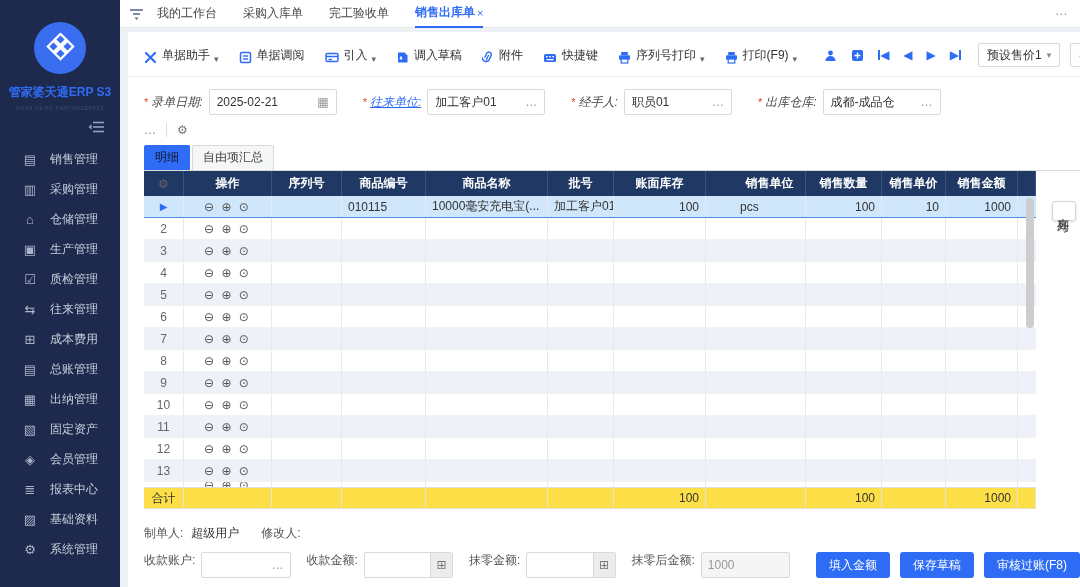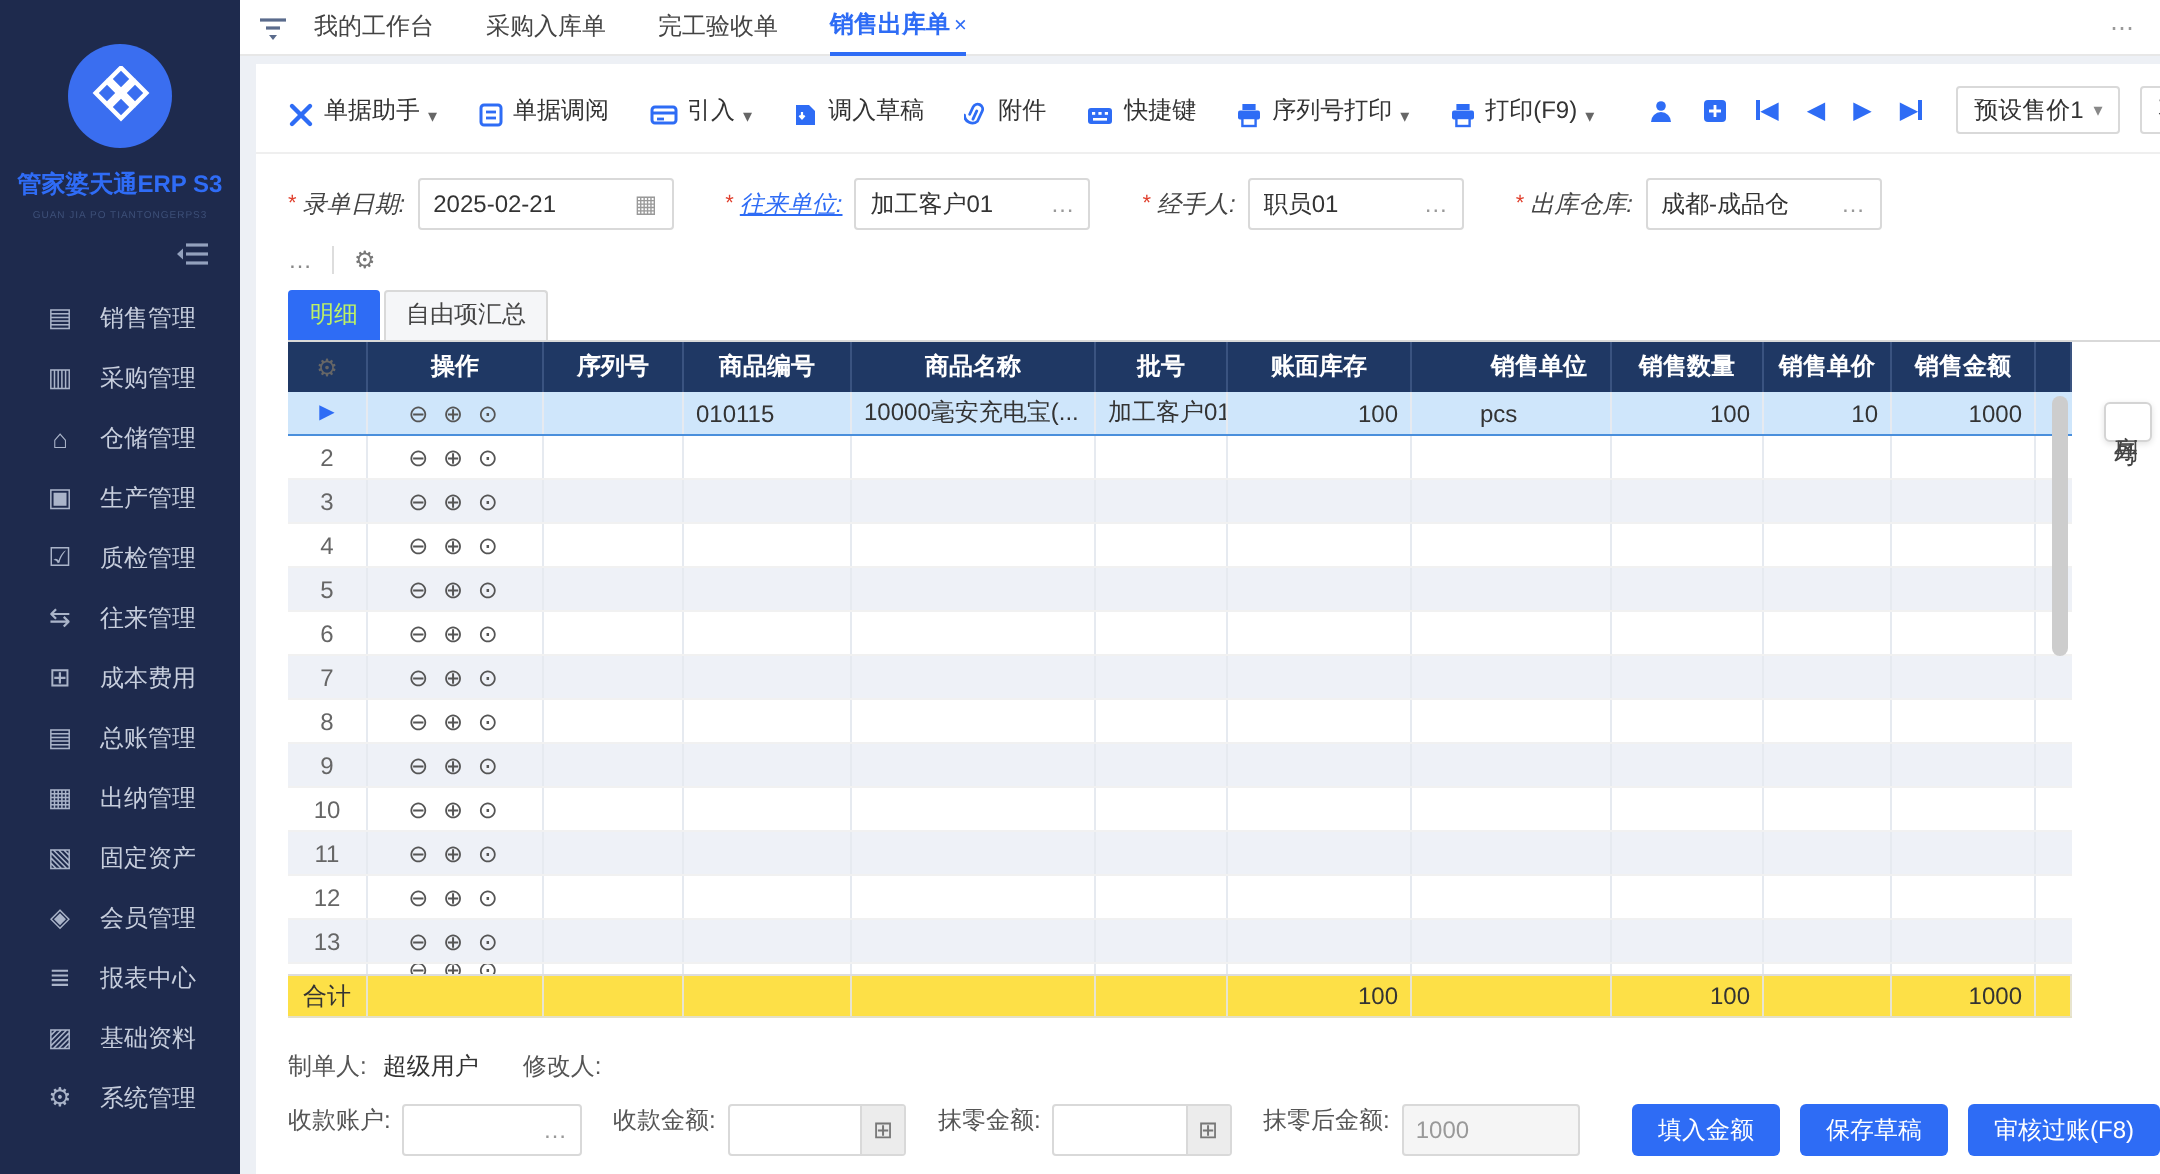--- a/index.html
+++ b/index.html
@@ -56,21 +56,21 @@
   .input .suffix { color:#999; margin-left:6px; cursor:pointer; }
   .input.w104 { width:128px;justify-content:center; } .input.w118 { width:118px; } .input.w108 { width:108px; }
   .row2 { display:flex; align-items:center; margin-top:8px; color:#888; }
   .row2 .sep { width:1px; height:14px; background:#ddd; margin:0 10px; }
   .row2 .gico { cursor:pointer; color:#777; }
 
   
   .dtabs { display:flex; align-items:flex-end; margin-top:10px; border-bottom:1px solid #d9d9d9; height:24px; }
   .dtab { padding:3px 10px 4px 10px; border:1px solid #d9d9d9; border-bottom:none; background:#f5f6f8;
     color:#444; cursor:pointer; margin-right:2px; border-radius:2px 2px 0 0; }
-  .dtab.active { background:#2e6cf5; border-color:#2e6cf5; color:#bef264; }
+  .dtab.active { background:#2e6cf5; border-color:#2e6cf5; color:#0f172a; }
 
   
   .tablewrap { position:relative; margin-right:44px; }
   .thead { display:flex; background:#1f3864; color:#fff; height:25px; align-items:stretch; }
   .thead .c { display:flex; align-items:center; justify-content:center; border-right:1px solid #3a5380;
     font-weight:bold; font-size:12px; }
   .trow { display:flex; height:22px; align-items:stretch; border-bottom:1px solid #f1f1f1; background:#fff; }
   .trow.alt { background:#eef1f7; }
   .trow.sel { background:#cfe6fb; border-bottom:1px solid #4a8fdc; }
   .trow.clip { height:5px; overflow:hidden; border-bottom:none; }

